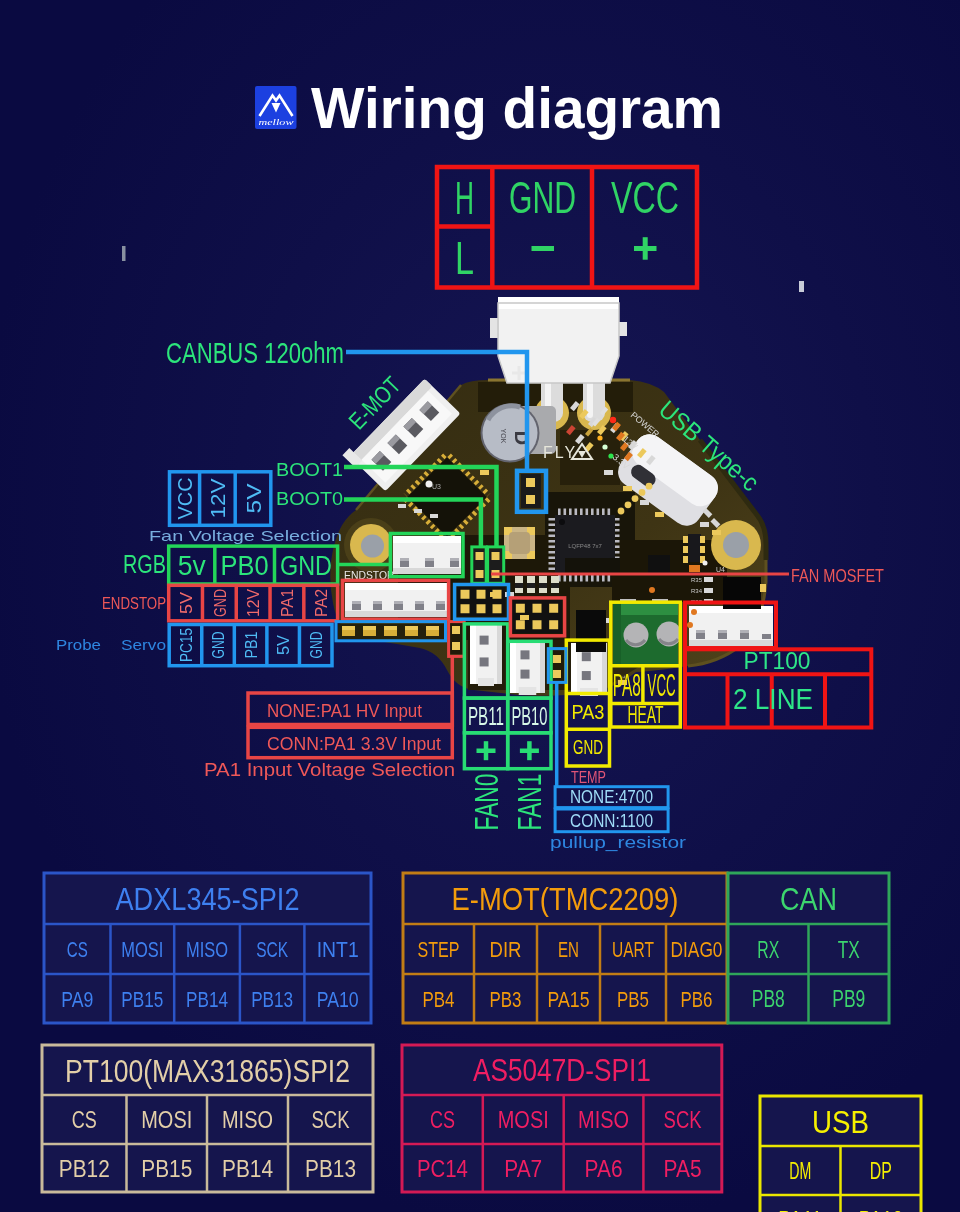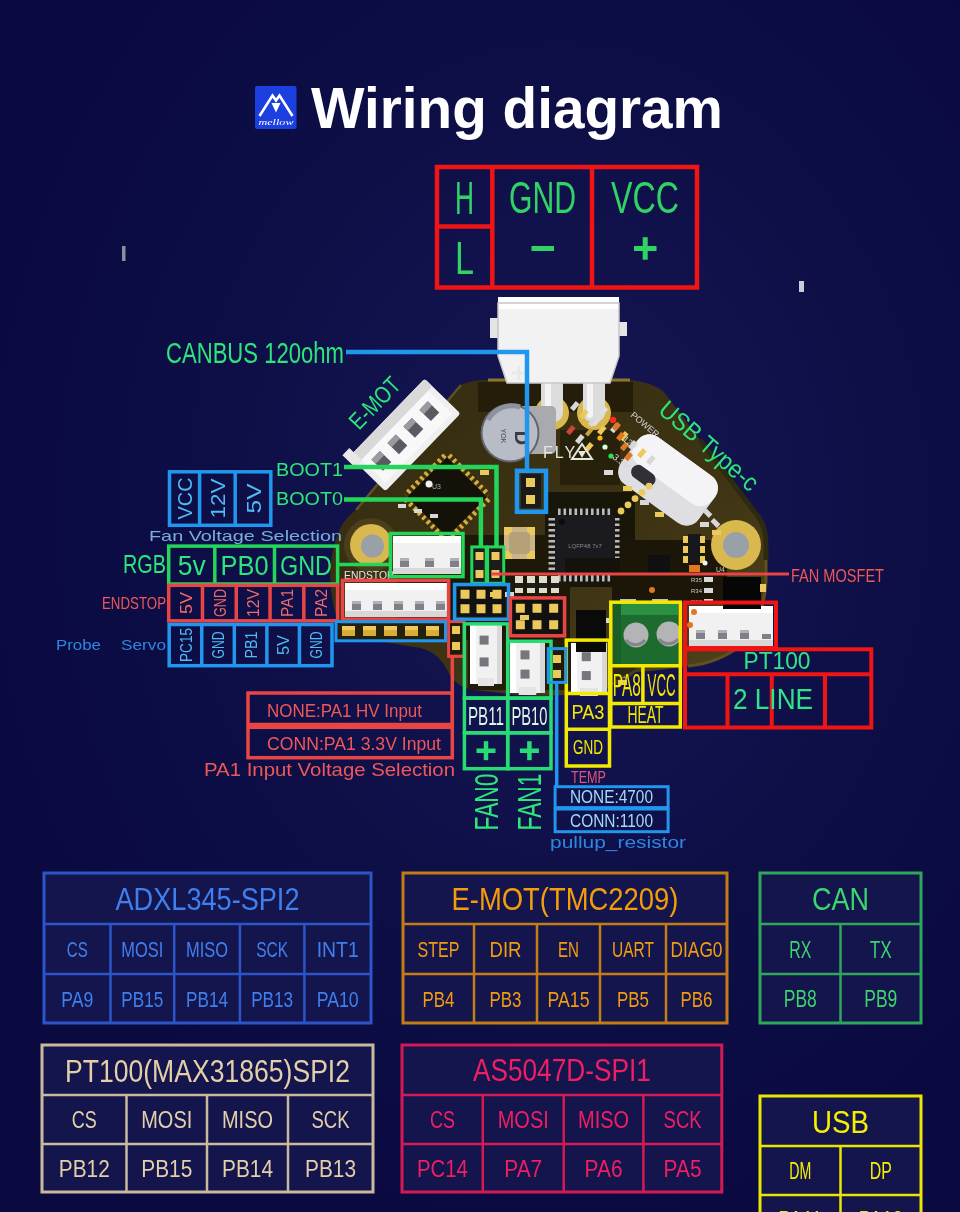--- a/index.html
+++ b/index.html
@@ -449,21 +449,21 @@
 <text x="165.5" y="84.1" font-size="22.5" fill="#f39c0c" font-family="Liberation Sans,sans-serif" text-anchor="middle" textLength="21" lengthAdjust="spacingAndGlyphs">EN</text>
 <text x="230.0" y="84.1" font-size="22.5" fill="#f39c0c" font-family="Liberation Sans,sans-serif" text-anchor="middle" textLength="42" lengthAdjust="spacingAndGlyphs">UART</text>
 <text x="293.5" y="84.1" font-size="22.5" fill="#f39c0c" font-family="Liberation Sans,sans-serif" text-anchor="middle" textLength="52" lengthAdjust="spacingAndGlyphs">DIAG0</text>
 <text x="35.5" y="133.6" font-size="22.5" fill="#f39c0c" font-family="Liberation Sans,sans-serif" text-anchor="middle" textLength="32" lengthAdjust="spacingAndGlyphs">PB4</text>
 <text x="102.5" y="133.6" font-size="22.5" fill="#f39c0c" font-family="Liberation Sans,sans-serif" text-anchor="middle" textLength="32" lengthAdjust="spacingAndGlyphs">PB3</text>
 <text x="165.5" y="133.6" font-size="22.5" fill="#f39c0c" font-family="Liberation Sans,sans-serif" text-anchor="middle" textLength="42" lengthAdjust="spacingAndGlyphs">PA15</text>
 <text x="230.0" y="133.6" font-size="22.5" fill="#f39c0c" font-family="Liberation Sans,sans-serif" text-anchor="middle" textLength="32" lengthAdjust="spacingAndGlyphs">PB5</text>
 <text x="293.5" y="133.6" font-size="22.5" fill="#f39c0c" font-family="Liberation Sans,sans-serif" text-anchor="middle" textLength="32" lengthAdjust="spacingAndGlyphs">PB6</text>
 </svg>
   </div>
-<div style="position:absolute;left:760px;top:873px;width:161.0px;height:158px">
+<div style="position:absolute;left:728px;top:873px;width:161.0px;height:158px">
 <svg width="169.0" height="158" style="position:absolute;left:-4px;top:-4px" viewBox="-4 -4 169.0 158">
 <rect x="0" y="0" width="161.0" height="150" fill="#15154d" stroke="#2fa65a" stroke-width="3"></rect>
 <line x1="0" y1="51" x2="161.0" y2="51" stroke="#2fa65a" stroke-width="2.5"></line>
 <line x1="0" y1="101" x2="161.0" y2="101" stroke="#2fa65a" stroke-width="2.5"></line>
 <line x1="80.5" y1="51" x2="80.5" y2="150" stroke="#2fa65a" stroke-width="2.5"></line>
 <text x="80.5" y="37.0" font-size="32" fill="#3cd56e" font-family="Liberation Sans,sans-serif" text-anchor="middle" textLength="57" lengthAdjust="spacingAndGlyphs">CAN</text>
 <text x="40.25" y="84.6" font-size="24" fill="#3cd56e" font-family="Liberation Sans,sans-serif" text-anchor="middle" textLength="22" lengthAdjust="spacingAndGlyphs">RX</text>
 <text x="120.75" y="84.6" font-size="24" fill="#3cd56e" font-family="Liberation Sans,sans-serif" text-anchor="middle" textLength="22" lengthAdjust="spacingAndGlyphs">TX</text>
 <text x="40.25" y="134.1" font-size="24" fill="#3cd56e" font-family="Liberation Sans,sans-serif" text-anchor="middle" textLength="33" lengthAdjust="spacingAndGlyphs">PB8</text>
 <text x="120.75" y="134.1" font-size="24" fill="#3cd56e" font-family="Liberation Sans,sans-serif" text-anchor="middle" textLength="33" lengthAdjust="spacingAndGlyphs">PB9</text>

